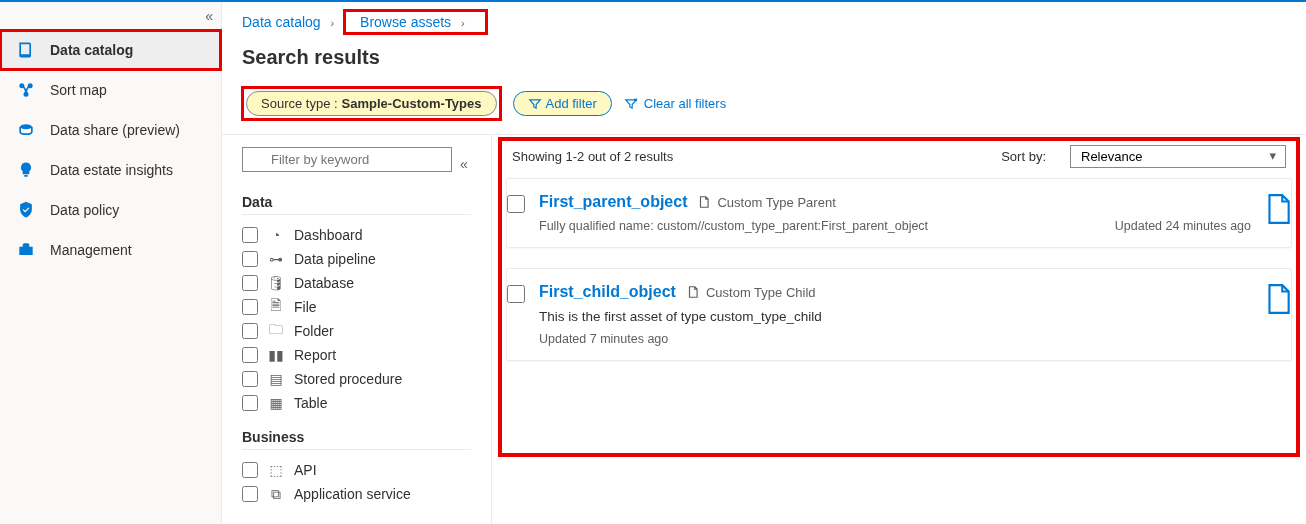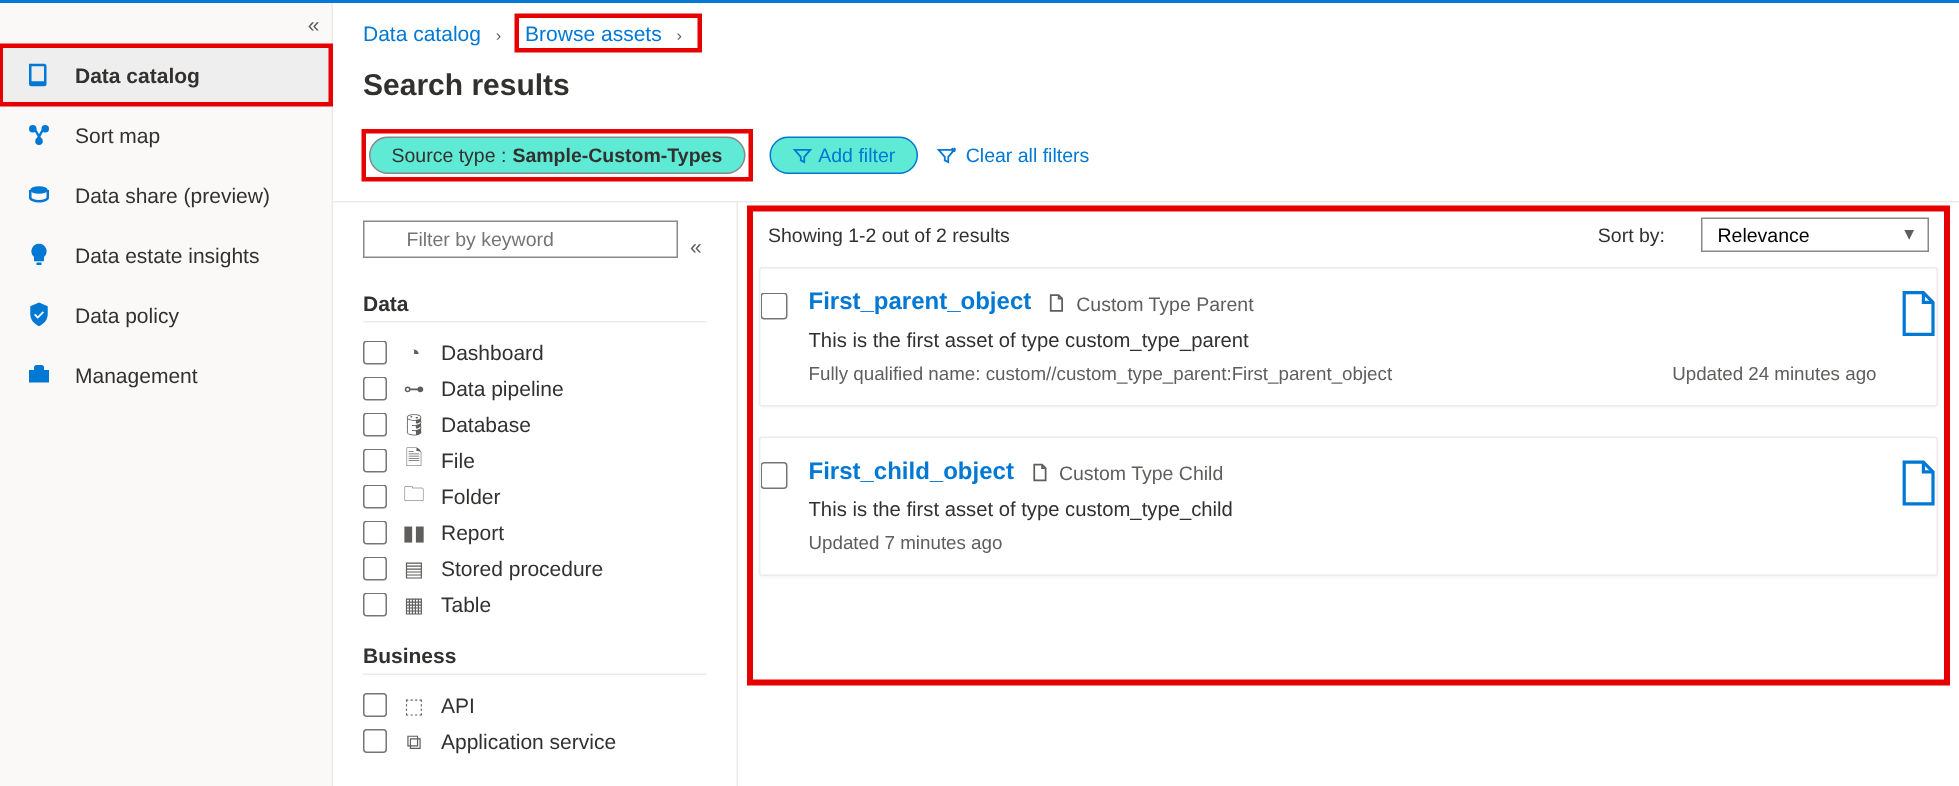--- a/index.html
+++ b/index.html
@@ -14,39 +14,39 @@
   .nav-item span { font-size: 14px; }
   .highlight-red { outline: 3px solid #e60000; outline-offset: -2px; }
   
   .main { flex: 1; display: flex; flex-direction: column; overflow: hidden; }
   .breadcrumb { padding: 8px 20px 6px; font-size: 14px; }
   .breadcrumb a { color: #0078d4; text-decoration: none; }
   .breadcrumb .sep { color: #605e5c; margin: 0 6px; font-size: 11px; }
   .bc-current { color: #0078d4; }
   .page-title { font-size: 20px; font-weight: 600; padding: 6px 20px 14px; }
   .filter-row { display: flex; align-items: center; gap: 12px; padding: 4px 20px 14px; border-bottom: 1px solid #edebe9; }
-  .chip { border: 1px solid #8a8886; border-radius: 16px; padding: 4px 14px; font-size: 13px; display: flex; align-items: center; gap: 4px; cursor: pointer; background: #5eead4; }
+  .chip { border: 1px solid #8a8886; border-radius: 16px; padding: 4px 14px; font-size: 13px; display: flex; align-items: center; gap: 4px; cursor: pointer; background: #fef9c3; }
   .chip.add { color: #0078d4; border-color: #0078d4; }
   .clear-filters { color: #0078d4; font-size: 13px; cursor: pointer; display: flex; align-items: center; gap: 6px; }
   .content-row { display: flex; flex: 1; overflow: hidden; }
   
   .filter-panel { width: 270px; padding: 12px 20px; border-right: 1px solid #edebe9; position: relative; overflow-y: auto; }
   .filter-search { width: 210px; border: 1px solid #8a8886; padding: 4px 8px 4px 28px; font-size: 13px; position: relative; }
   .filter-search-wrap { position: relative; margin-bottom: 22px; display:flex; align-items:flex-end; gap:8px;}
   .filter-search-wrap .icon-funnel { position: absolute; left: 8px; top: 6px; color: #605e5c; }
   .filter-collapse { color:#605e5c; font-size:14px; cursor:pointer; }
   .filter-group-title { font-weight: 600; font-size: 14px; margin: 14px 0 8px; border-bottom: 1px solid #edebe9; padding-bottom: 4px; }
   .filter-item { display: flex; align-items: center; gap: 10px; padding: 4px 0; font-size: 14px; cursor: pointer; }
   .filter-item input { width: 16px; height: 16px; }
   .filter-item .mini-icon { width: 16px; height: 16px; display: inline-flex; align-items: center; justify-content: center; color: #605e5c; }
   
   .results { flex: 1; padding: 10px 14px; overflow-y: auto; position: relative; }
   .results-header { display: flex; justify-content: space-between; align-items: center; font-size: 13px; color: #323130; margin-bottom: 10px; padding: 0 6px;}
   .sort-wrap { display: flex; align-items: center; gap: 24px; }
-  .sort-select { border: 1px solid #8a8886; padding: 3px 30px 3px 10px; font-size: 13px; background: #fff; appearance: none; width: 152px; }
+  .sort-select { border: 1px solid #8a8886; padding: 3px 30px 3px 10px; font-size: 13px; background: #fff; appearance: none; width: 216px; }
   .sort-caret { position: relative; }
   .sort-caret::after { content: "\25BE"; position: absolute; right: 10px; top: 3px; color: #605e5c; pointer-events:none;}
   .card { border: 1px solid #edebe9; border-radius: 2px; padding: 14px 0; margin-bottom: 20px; display: flex; gap: 14px; align-items: flex-start; background:#fff; box-shadow: 0 1px 2px rgba(0,0,0,0.04);}
   .card input[type=checkbox] { width: 18px; height: 18px; margin-top: 2px; }
   .card-body { flex: 1; }
   .card-title-row { display: flex; align-items: center; gap: 10px; }
   .card-title { color: #0078d4; font-size: 16px; font-weight: 600; cursor: pointer; }
   .type-label { font-size: 13px; color: #605e5c; display: flex; align-items: center; gap: 6px; }
   .card-desc { font-size: 13.5px; color: #323130; margin-top: 8px; }
   .card-meta-row { display: flex; justify-content: space-between; margin-top: 8px; font-size: 12.5px; color: #605e5c; }
@@ -102,21 +102,21 @@
         </svg>
       <span>Management</span>
     </div>
   </nav>
 
   <div class="main">
 
     <div class="breadcrumb">
       <a href="#">Data catalog</a>
       <span class="sep">›</span>
-      <span class="bc-current highlight-red" style="padding:4px 6px; display:inline-block;">
+      <span class="bc-current highlight-red" style="padding:4px 16px; display:inline-block;">
         <span>Browse assets</span>
         <span class="sep">›</span>
       </span>
     </div>
 
     <h1 class="page-title">Search results</h1>
 
     <div class="filter-row">
       <span class="highlight-red" style="padding:4px; display:inline-flex;">
         <span class="chip">
@@ -229,21 +229,20 @@
       <div class="card-title-row">
         <span class="card-title">First_parent_object</span>
         <span class="type-label">
           <svg width="14" height="14" viewBox="0 0 24 24" fill="none" stroke="#605e5c" stroke-width="2">
                       <path d="M6 3h9l4 4v14H6z"></path>
                       <path d="M15 3v4h4"></path>
                     </svg>
           Custom Type Parent
         </span>
       </div>
-      <div class="card-desc">This is the first asset of type custom_type_parent</div>
       <div class="card-meta-row">
         <span>Fully qualified name: custom//custom_type_parent:First_parent_object</span>
         <span>Updated 24 minutes ago</span>
       </div>
     </div>
     <svg class="card-file-icon" viewBox="0 0 24 30" fill="none" stroke="#0078d4" stroke-width="2">
                 <path d="M4 2h12l6 6v20H4z"></path>
                 <path d="M16 2v6h6"></path>
               </svg>
   </div>

